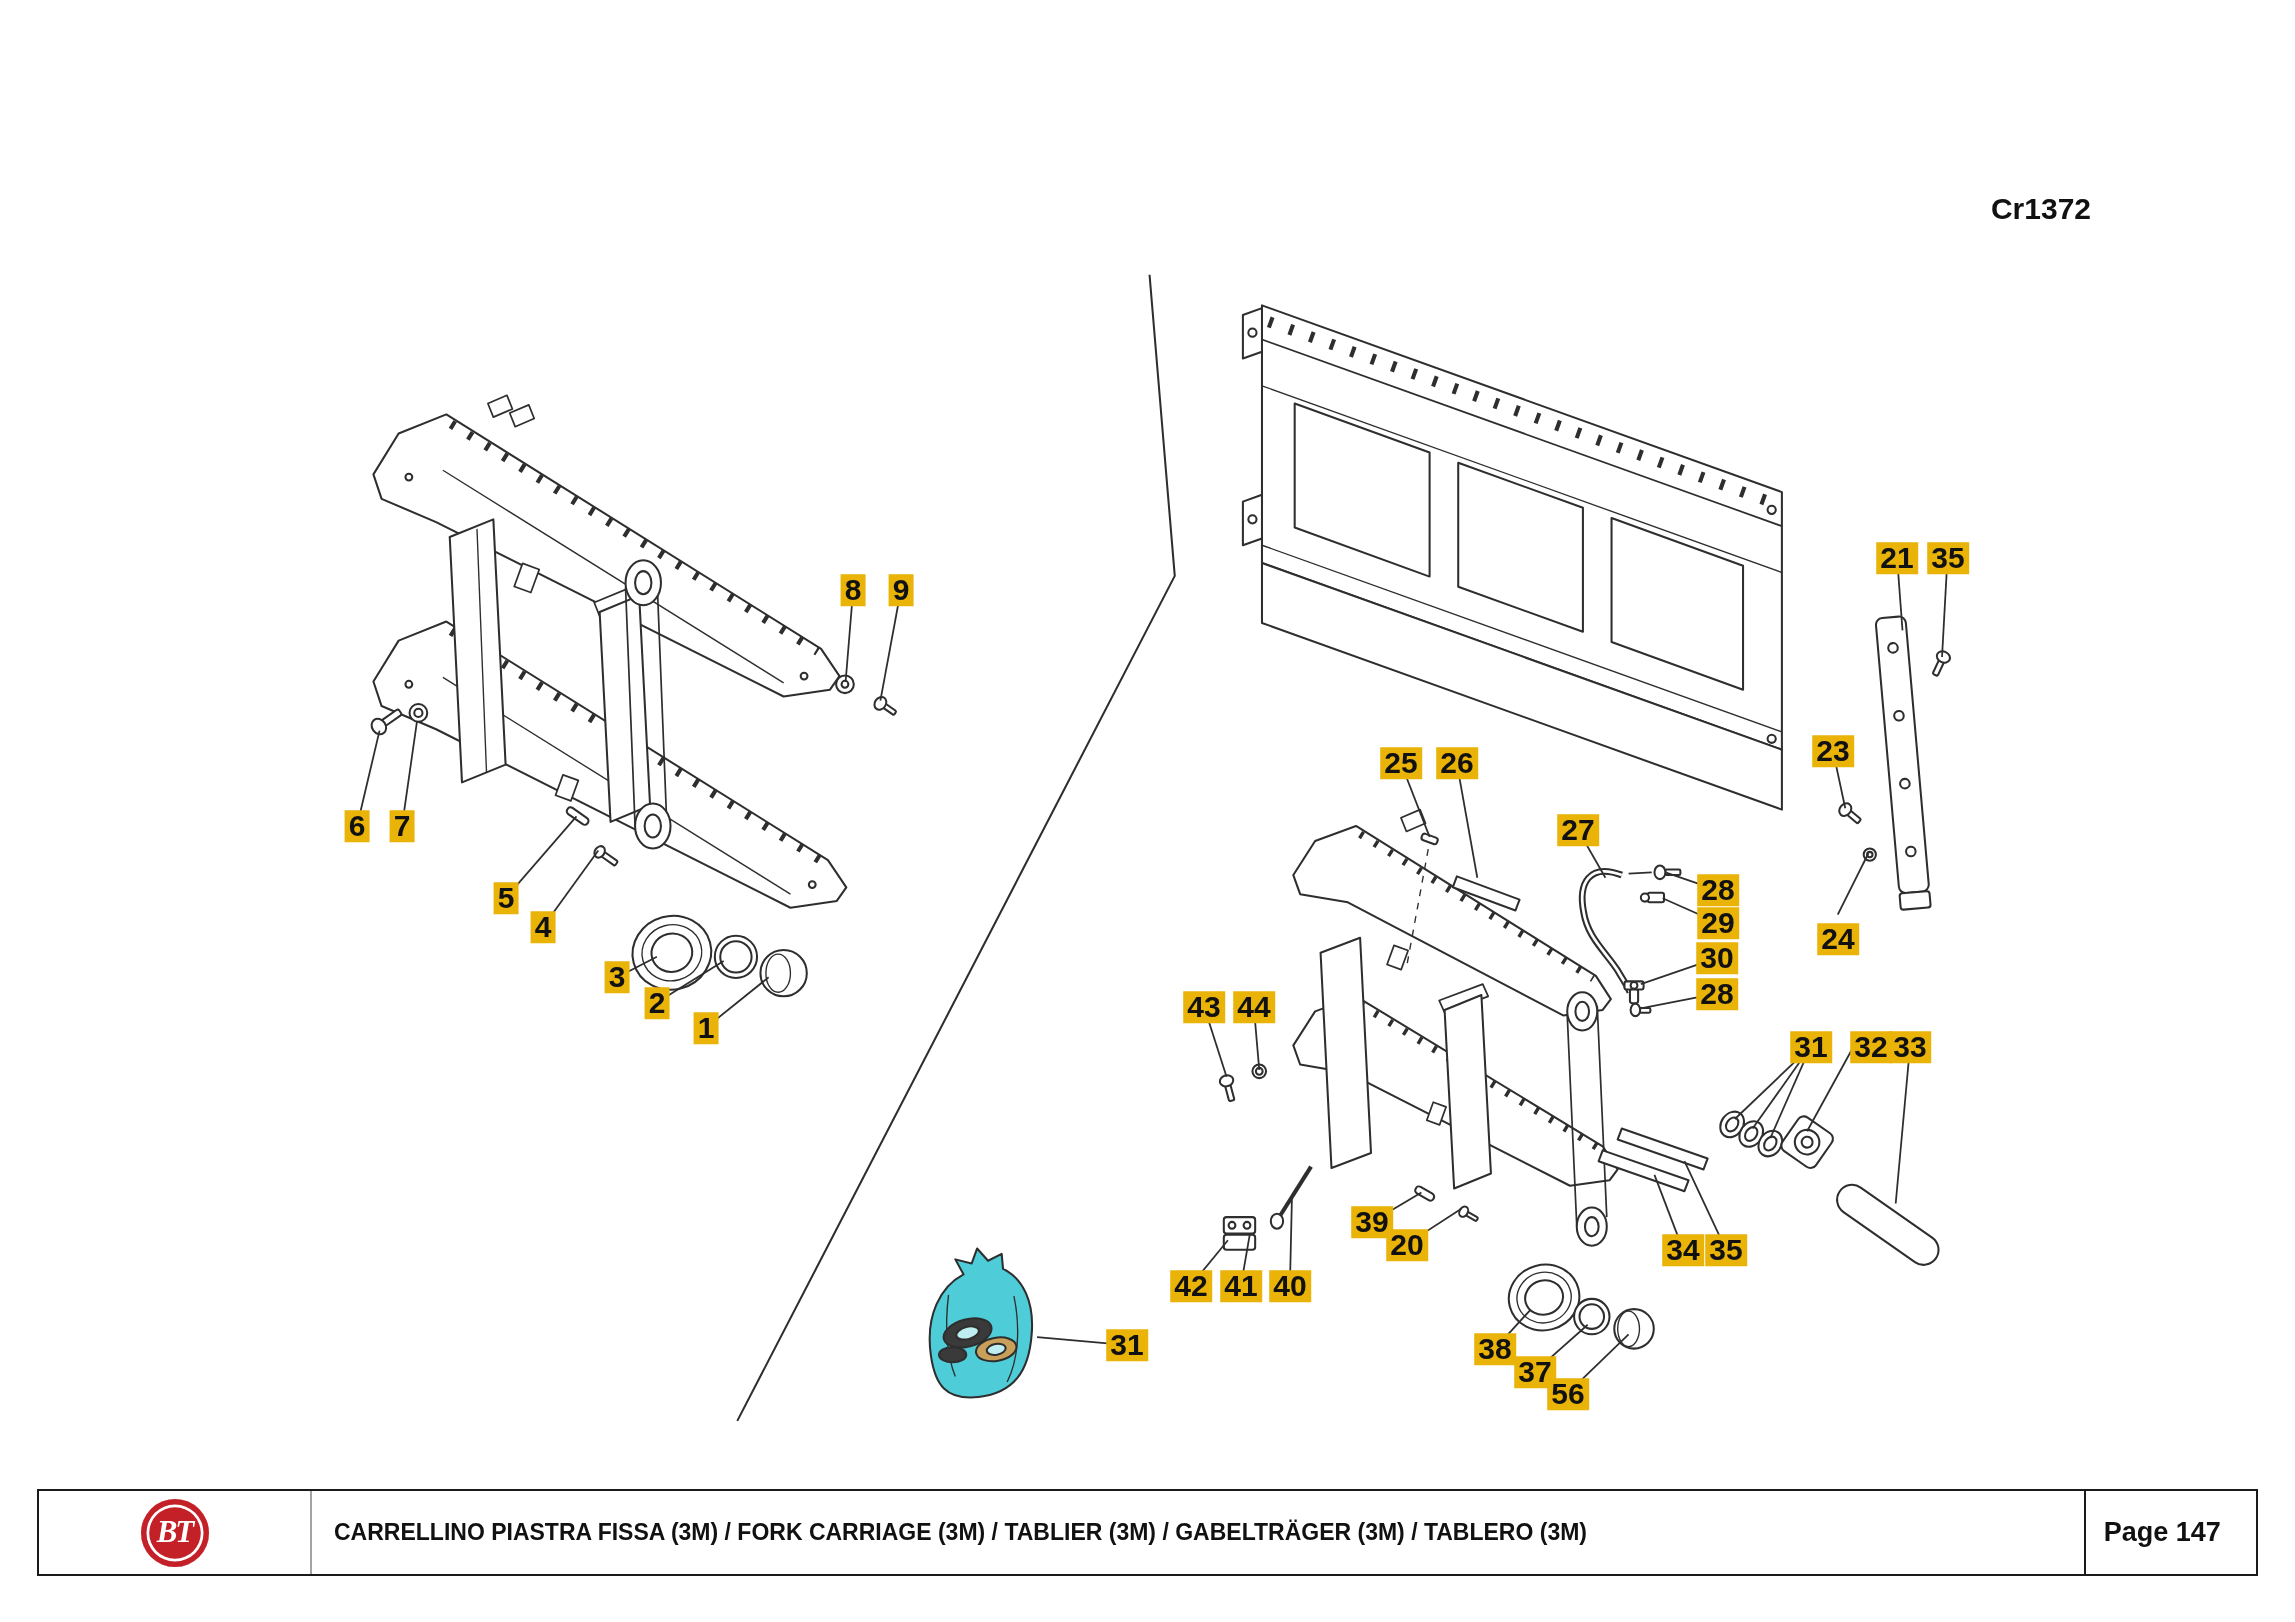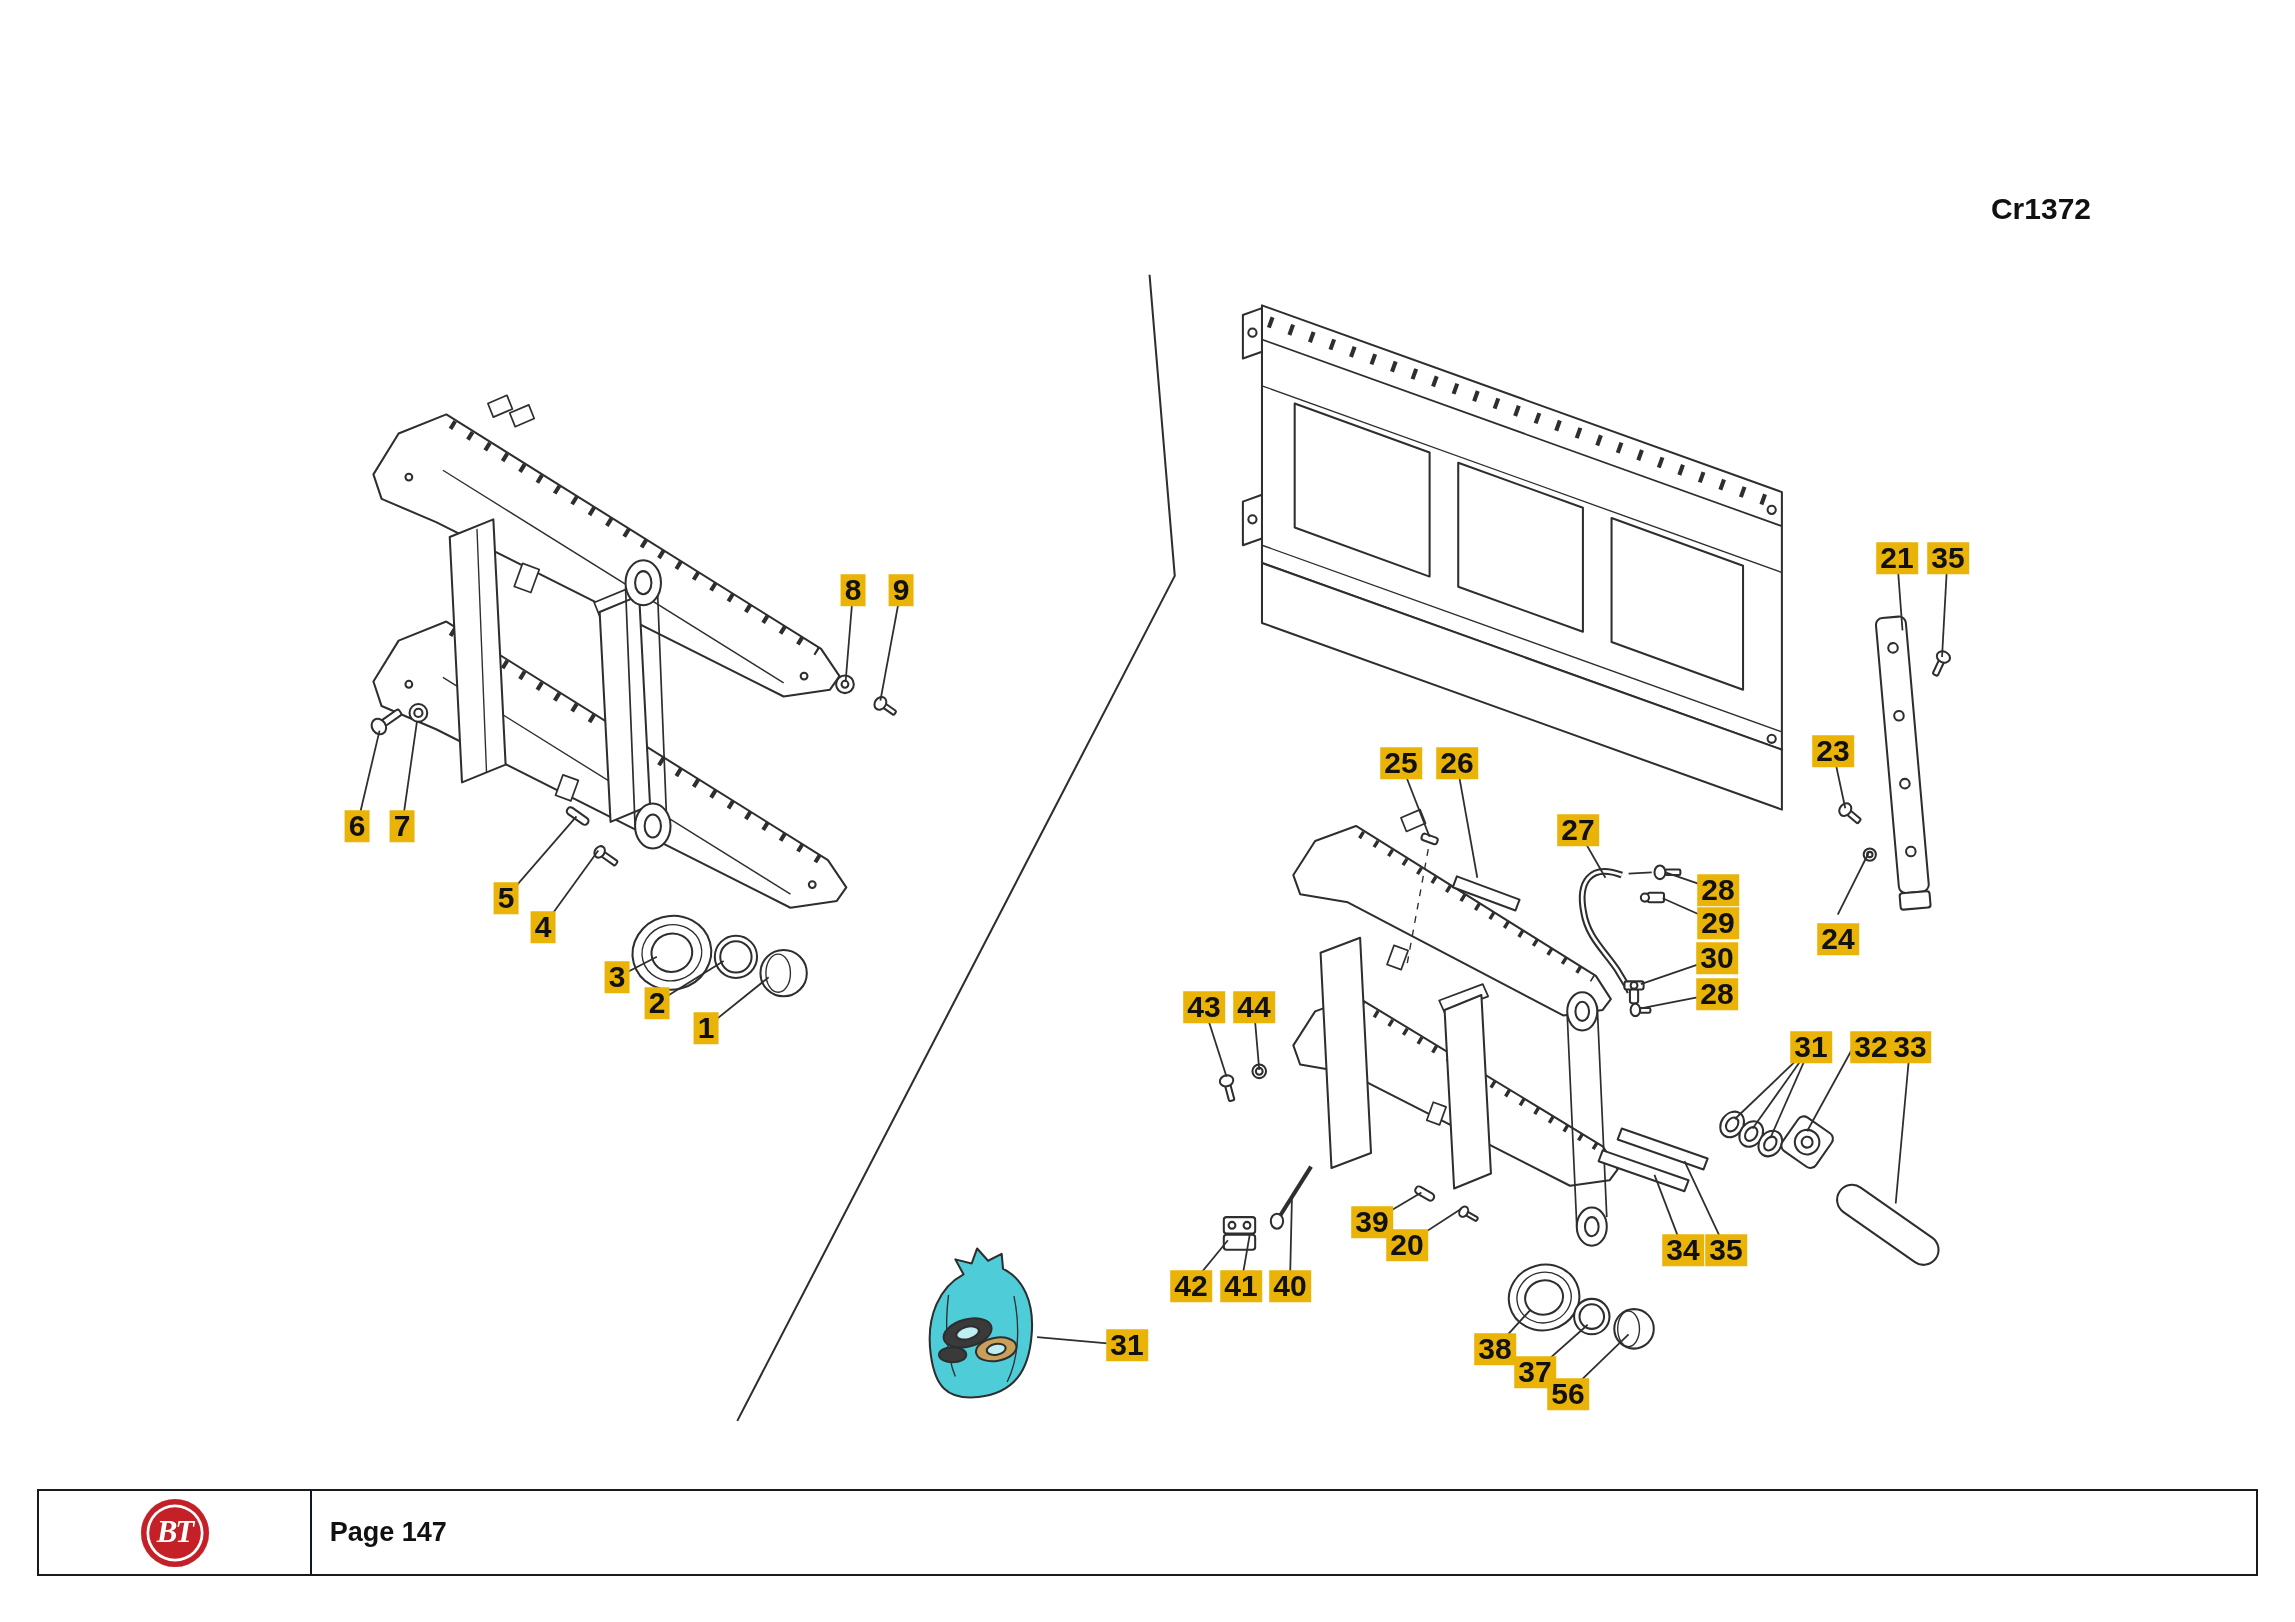--- a/index.html
+++ b/index.html
@@ -12,21 +12,21 @@
     font-weight:bold; font-size:30px; color:#111; background:#eab308;
     padding:0 4.1px; line-height:1.05; white-space:nowrap; }
 
   .leader { stroke:#2e2e2e; stroke-width:2.6; }
 
   #drawing-code { position:absolute; top:192px; right:204px;
     font-size:30px; font-weight:bold; color:#111; }
 
   #footer { position:absolute; left:37px; top:1489px; width:2221px; height:87px;
     border:2px solid #1a1a1a; background:#fff; display:flex; align-items:stretch; }
-  #footer-logo-cell { width:273px; border-right:2px solid #0f172a;
+  #footer-logo-cell { width:273px; border-right:2px solid #a3a3a3;
     display:flex; align-items:center; justify-content:center; }
   #footer-title-cell { flex:1; border-right:2px solid #1a1a1a;
     display:flex; align-items:center; padding-left:22px; }
   #footer-page-cell { width:170px; display:flex; align-items:center; padding-left:17.7px; }
 
   #footer-title-cell .title-text { font-size:23px; font-weight:bold; color:#111; }
   #footer-page-cell .page-text { font-size:27px; font-weight:bold; color:#111; }
 
   #bt-logo { width:68px; height:68px; border-radius:50%;
     background:#c32027;
@@ -366,17 +366,20 @@
     <div class="callout" style="left: 1568px; top: 1394px;">56</div>
     <div class="callout" style="left: 1127px; top: 1345px;">31</div>
   </div>
 
 <div id="footer">
   <div id="footer-logo-cell">
     <div id="bt-logo">
       <span class="logo-letters">BT</span>
     </div>
   </div>
+  <div id="footer-title-cell">
+    <span class="title-text">CARRELLINO PIASTRA FISSA (3M) / FORK CARRIAGE (3M) / TABLIER (3M) / GABELTRÄGER (3M) / TABLERO (3M)</span>
+  </div>
   <div id="footer-page-cell">
     <span class="page-text">Page 147</span>
   </div>
 </div>
 
 
 </body></html>

